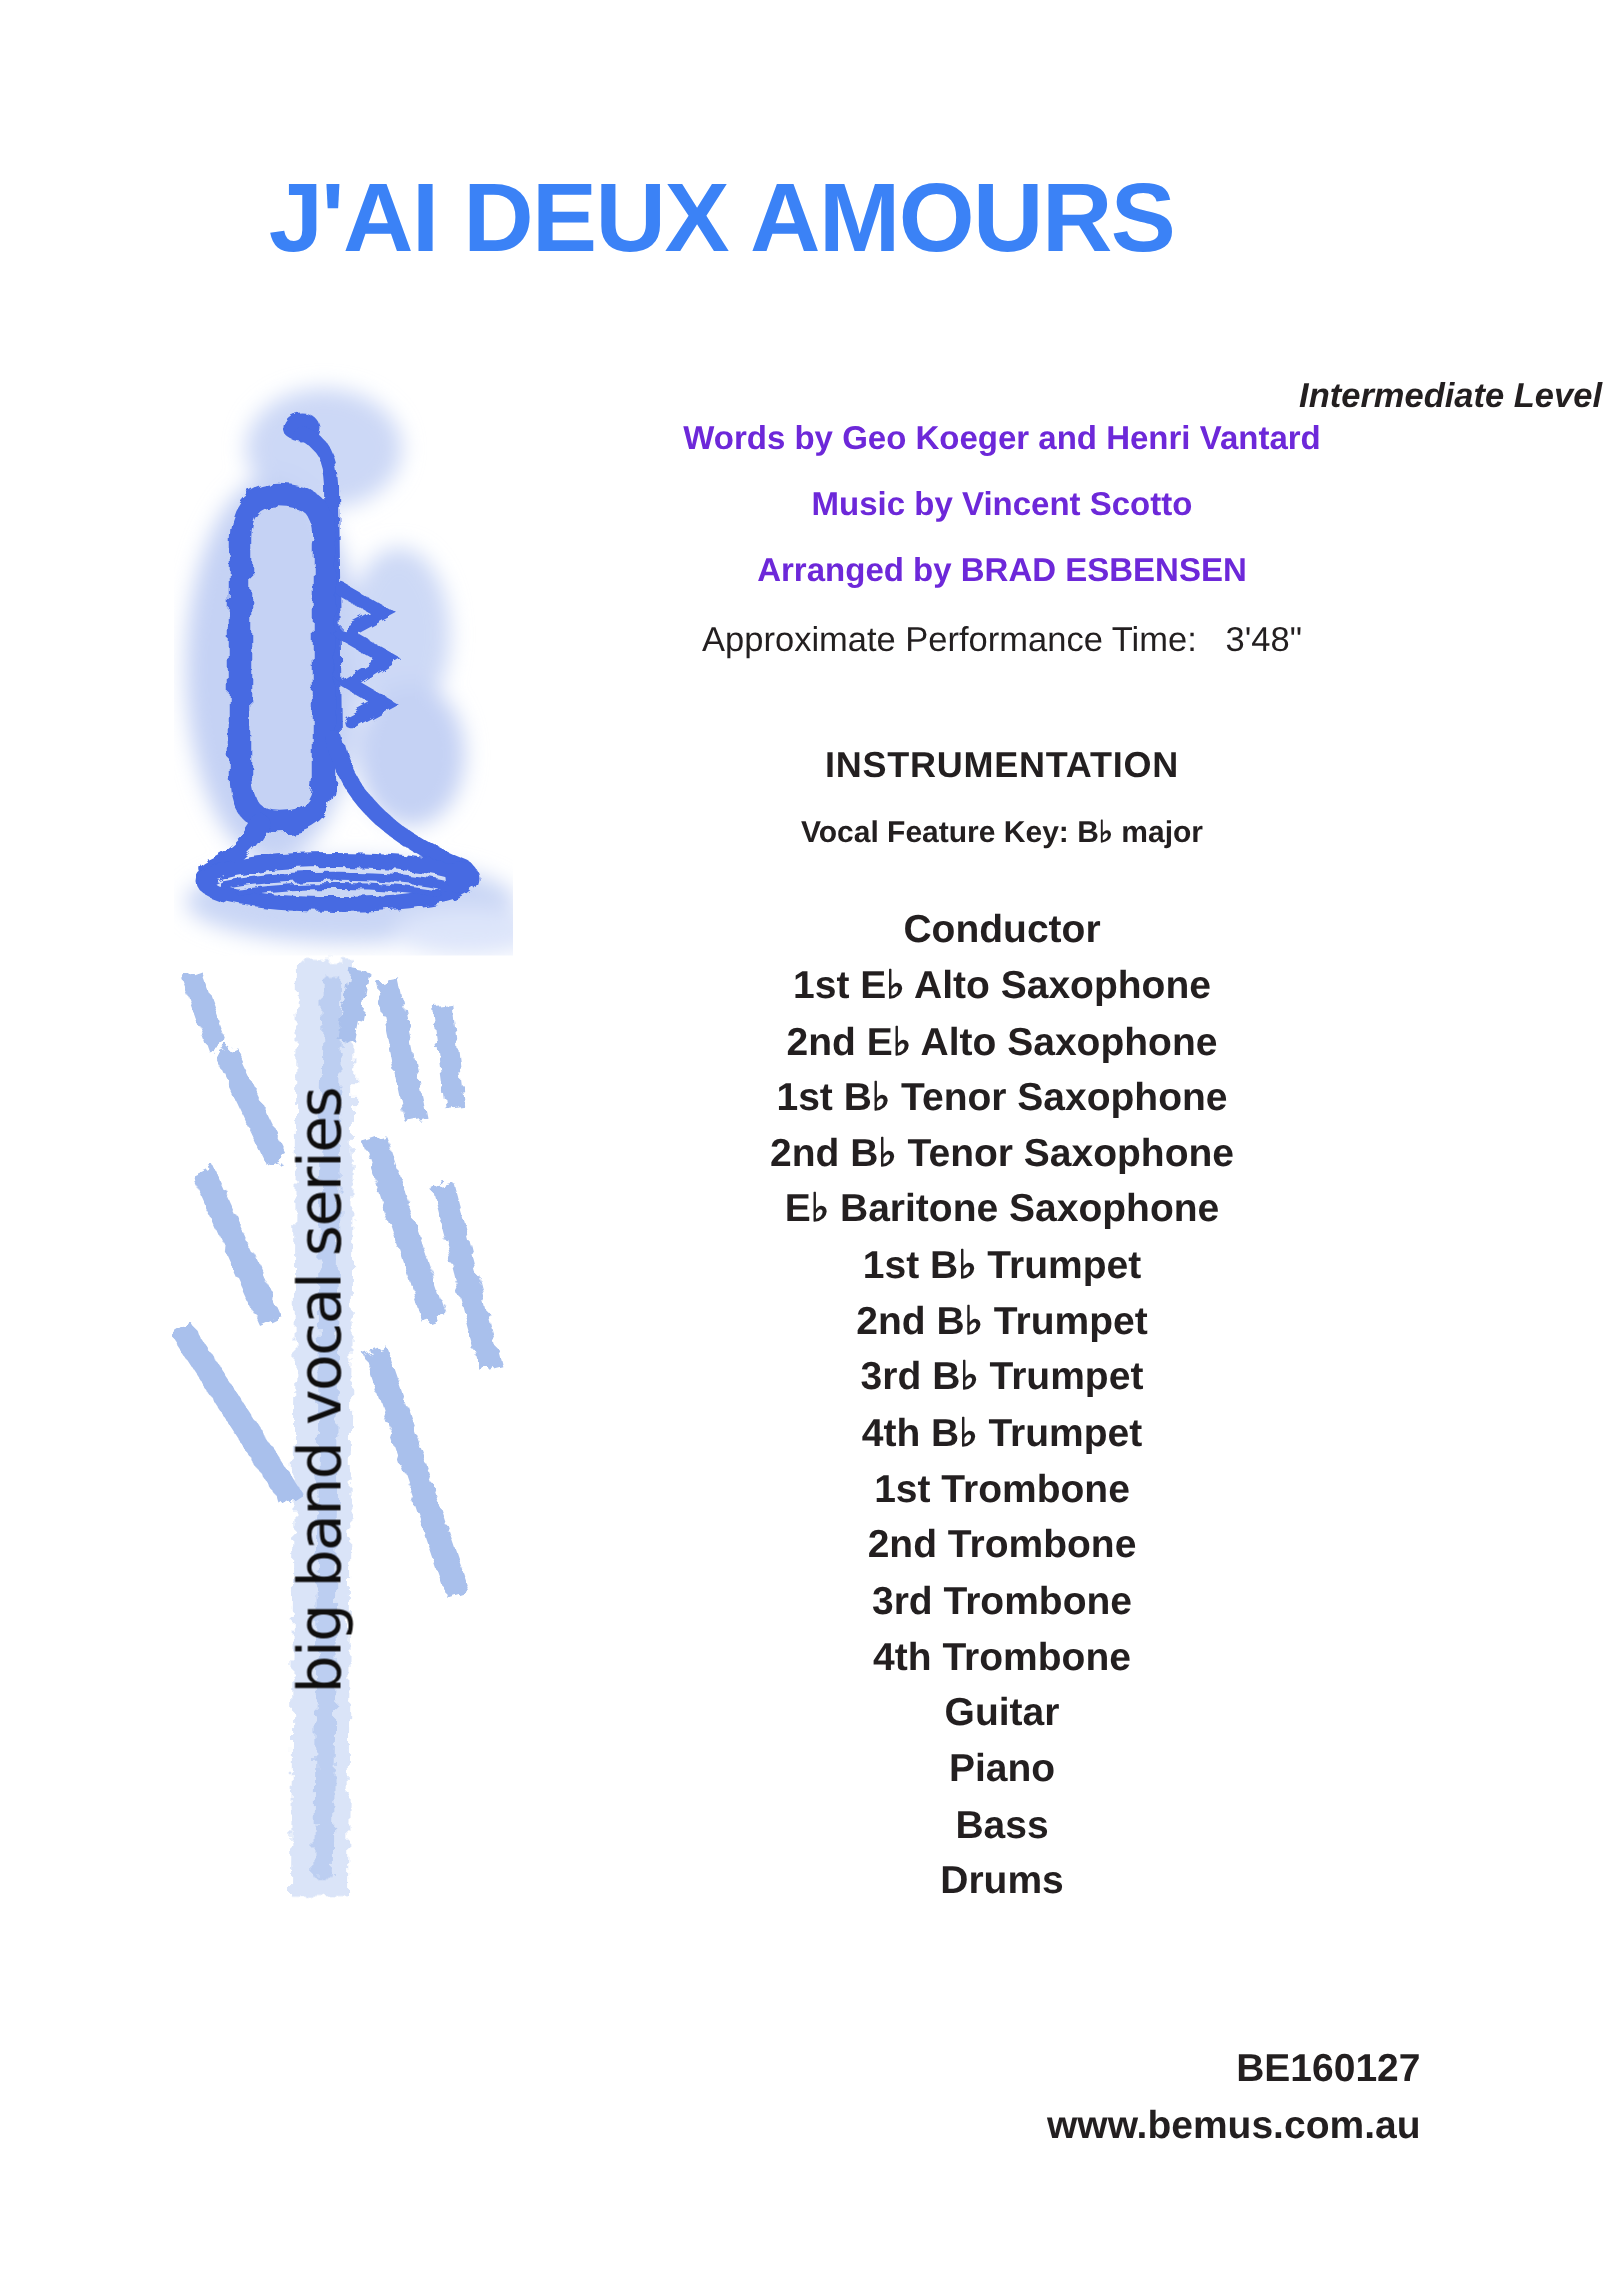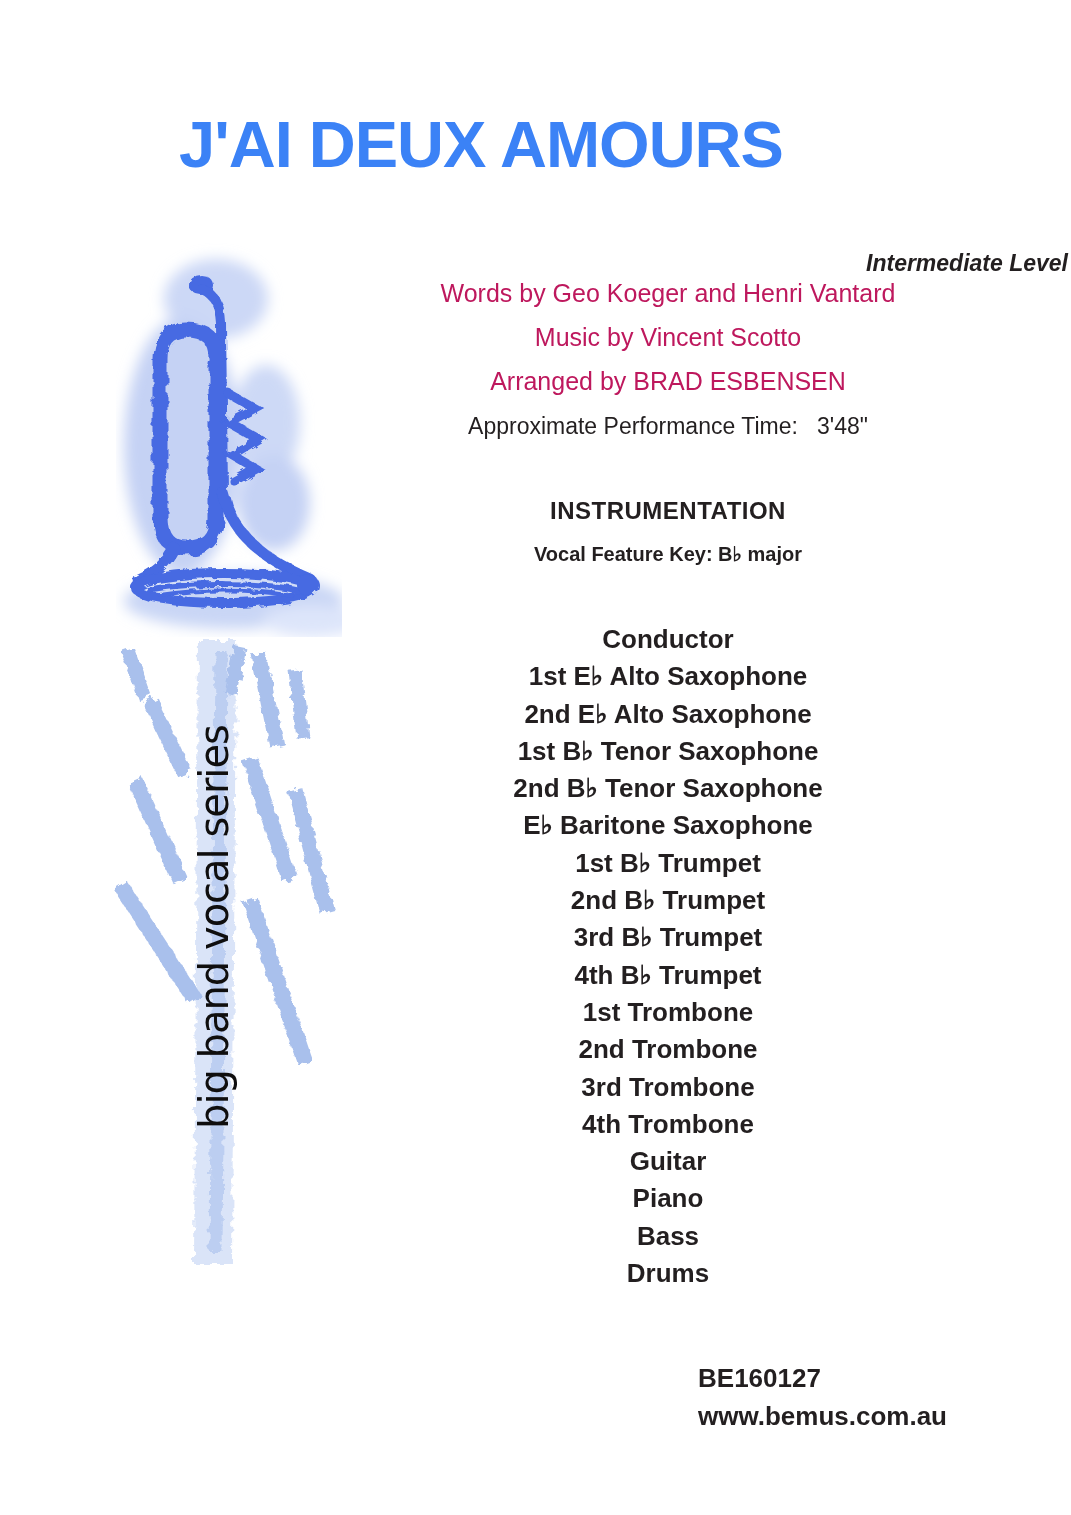--- a/index.html
+++ b/index.html
@@ -7,30 +7,30 @@
     width:1071px;height:1515px;background:#ffffff;position:relative;
     font-family:"Liberation Sans",sans-serif;color:#231f20;overflow:hidden;
   }
   .abs{position:absolute;}
   .page-title{
     top:84px;left:0;width:962px;text-align:center;
     font-size:65px;font-weight:bold;letter-spacing:-1px;color:#3b82f6;line-height:1;margin-top:28px;
   }
   .col{left:268px;width:800px;text-align:center;}
   .level{top:250px;font-size:23px;font-weight:bold;font-style:italic;text-align:right;}
-  .credit{font-size:25px;font-weight:400;color:#be185d;}
+  .credit{font-size:22px;font-weight:700;color:#6d28d9;}
   .words{top:279px;}
   .music{top:323px;}
   .arranged{top:367px;}
   .ptime{top:413px;font-size:23px;white-space:pre-wrap;}
   .instr-head{top:497px;font-size:24px;font-weight:bold;letter-spacing:0.5px;}
   .key-line{top:542px;font-size:20px;font-weight:bold;}
-  .instr-list{top:601px;font-size:26px;font-weight:bold;line-height:37.3px;margin-top:20px;}
+  .instr-list{top:601px;font-size:26px;font-weight:bold;line-height:37.3px;}
   .instr{height:37.3px;}
-  .footer{top:1359px;right:124px;text-align:left;font-weight:bold;font-size:26px;line-height:38px;}
+  .footer{top:1359px;right:124px;text-align:right;font-weight:bold;font-size:26px;line-height:38px;}
   .series-text{
     left:191px;top:1129px;width:482px;height:56px;
     transform:rotate(-90deg);transform-origin:0 0;
     font-family:"DejaVu Sans",sans-serif;font-size:40px;letter-spacing:-1px;
     color:#0f0e0e;white-space:nowrap;
   }
   .art{pointer-events:none;}
 </style>
 </head>
 <body>

